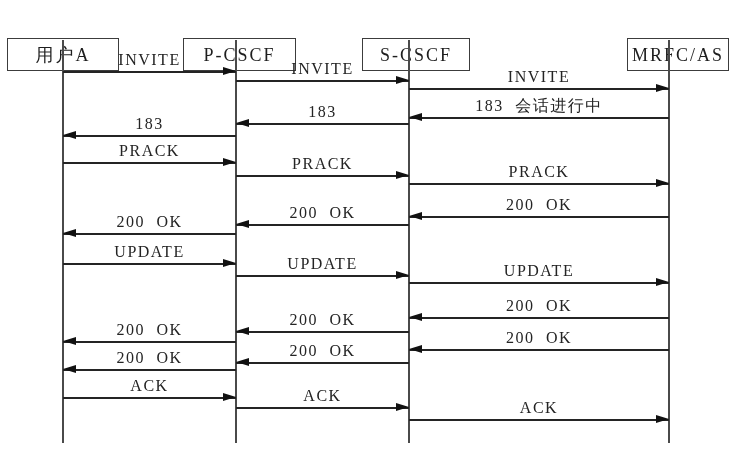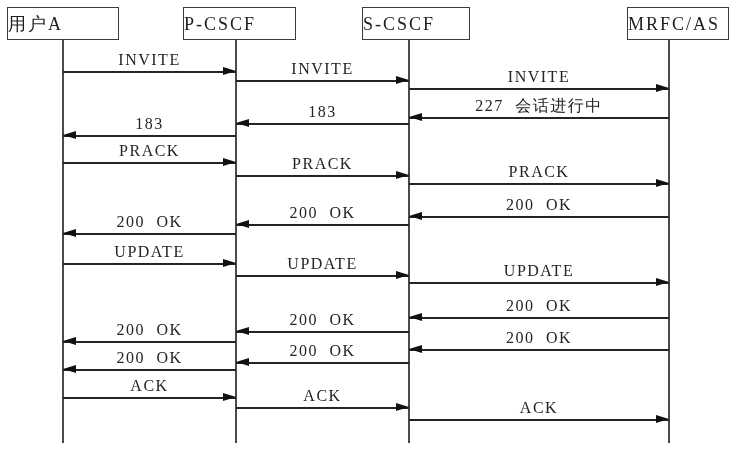--- a/index.html
+++ b/index.html
@@ -3,21 +3,21 @@
 <meta charset="utf-8">
 <style>
   html,body{margin:0;padding:0;background:#ffffff;}
   .stage{
     position:relative;width:732px;height:453px;background:#ffffff;overflow:hidden;
     font-family:"Liberation Serif","DejaVu Serif",serif;
   }
   .pbox{
     position:absolute;box-sizing:border-box;background:#ffffff;
     border:1.5px solid #3c3c3c;
-    display:flex;align-items:center;
+    display:flex;align-items:center;justify-content:center;margin-top:31px;
   }
   .plabel{
     font-size:18px;letter-spacing:2px;color:#1e1e1e;white-space:nowrap;line-height:1;
   }
   .lifeline{position:absolute;width:1.5px;background:#4a4a4a;}
   .msg-label{
     position:absolute;transform:translateX(-50%);
     font-size:16px;line-height:18px;letter-spacing:1.5px;word-spacing:6px;
     color:#242424;white-space:nowrap;
   }
@@ -73,21 +73,21 @@
     <div class="arrowhead dir-right" style="left: 396px; top: 76.3px;"></div>
   </div>
 
   <div>
     <span class="msg-label" style="left: 539px; top: 68px;">INVITE</span>
     <div class="msg-line" style="left: 409px; width: 260px; top: 88px;"></div>
     <div class="arrowhead dir-right" style="left: 656px; top: 84.3px;"></div>
   </div>
 
   <div>
-    <span class="msg-label" style="left: 539px; top: 97px;">227 会话进行中</span>
+    <span class="msg-label" style="left: 539px; top: 97px;">183 会话进行中</span>
     <div class="msg-line" style="left: 409px; width: 260px; top: 117px;"></div>
     <div class="arrowhead dir-left" style="left: 409px; top: 113.3px;"></div>
   </div>
 
   <div>
     <span class="msg-label" style="left: 322.5px; top: 103px;">183</span>
     <div class="msg-line" style="left: 236px; width: 173px; top: 123px;"></div>
     <div class="arrowhead dir-left" style="left: 236px; top: 119.3px;"></div>
   </div>
 

